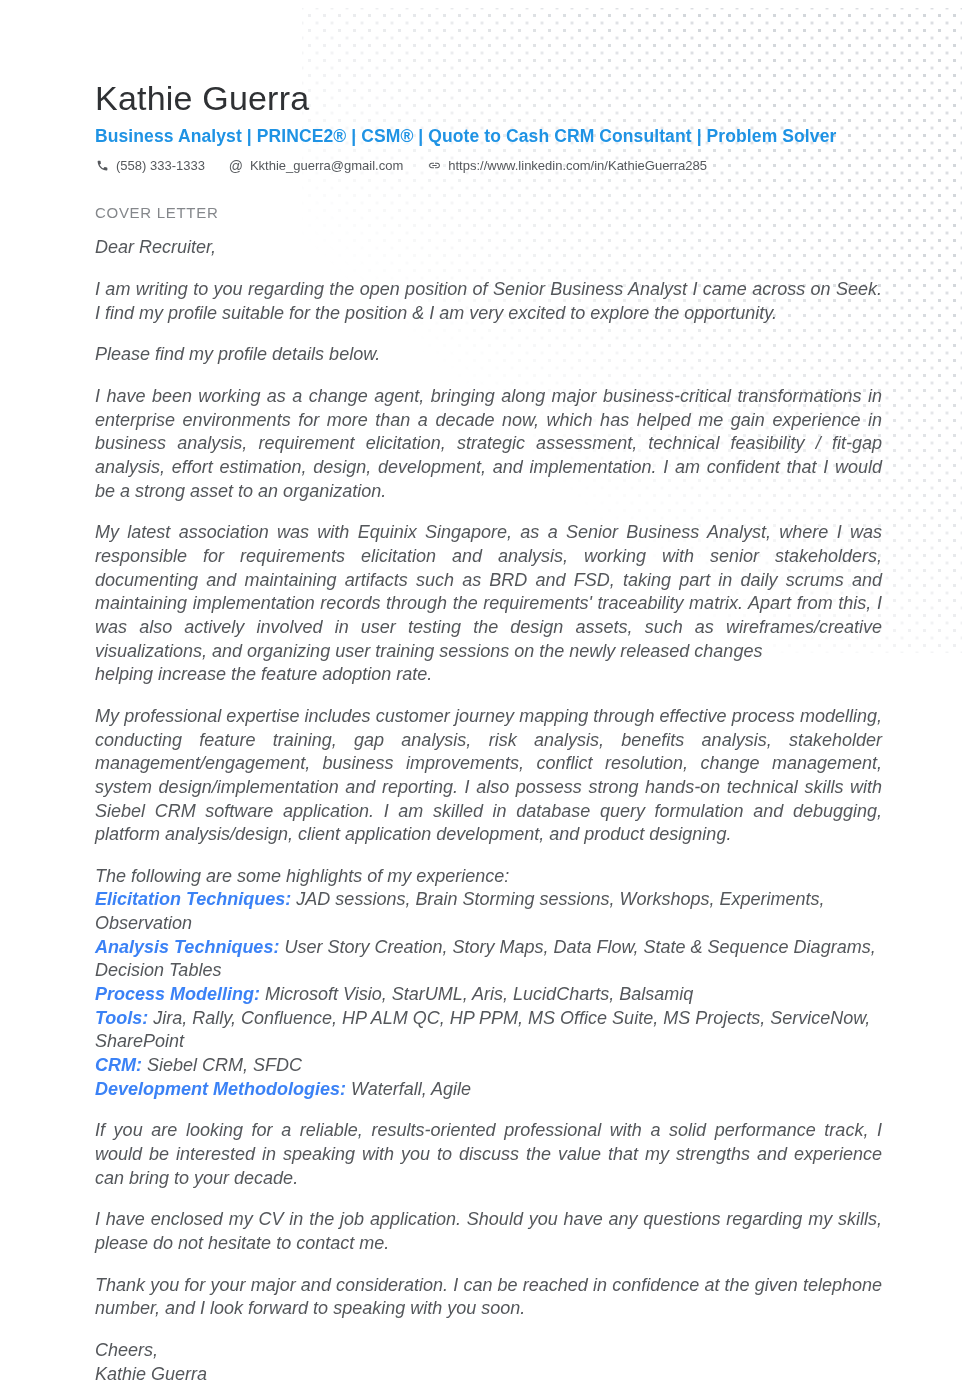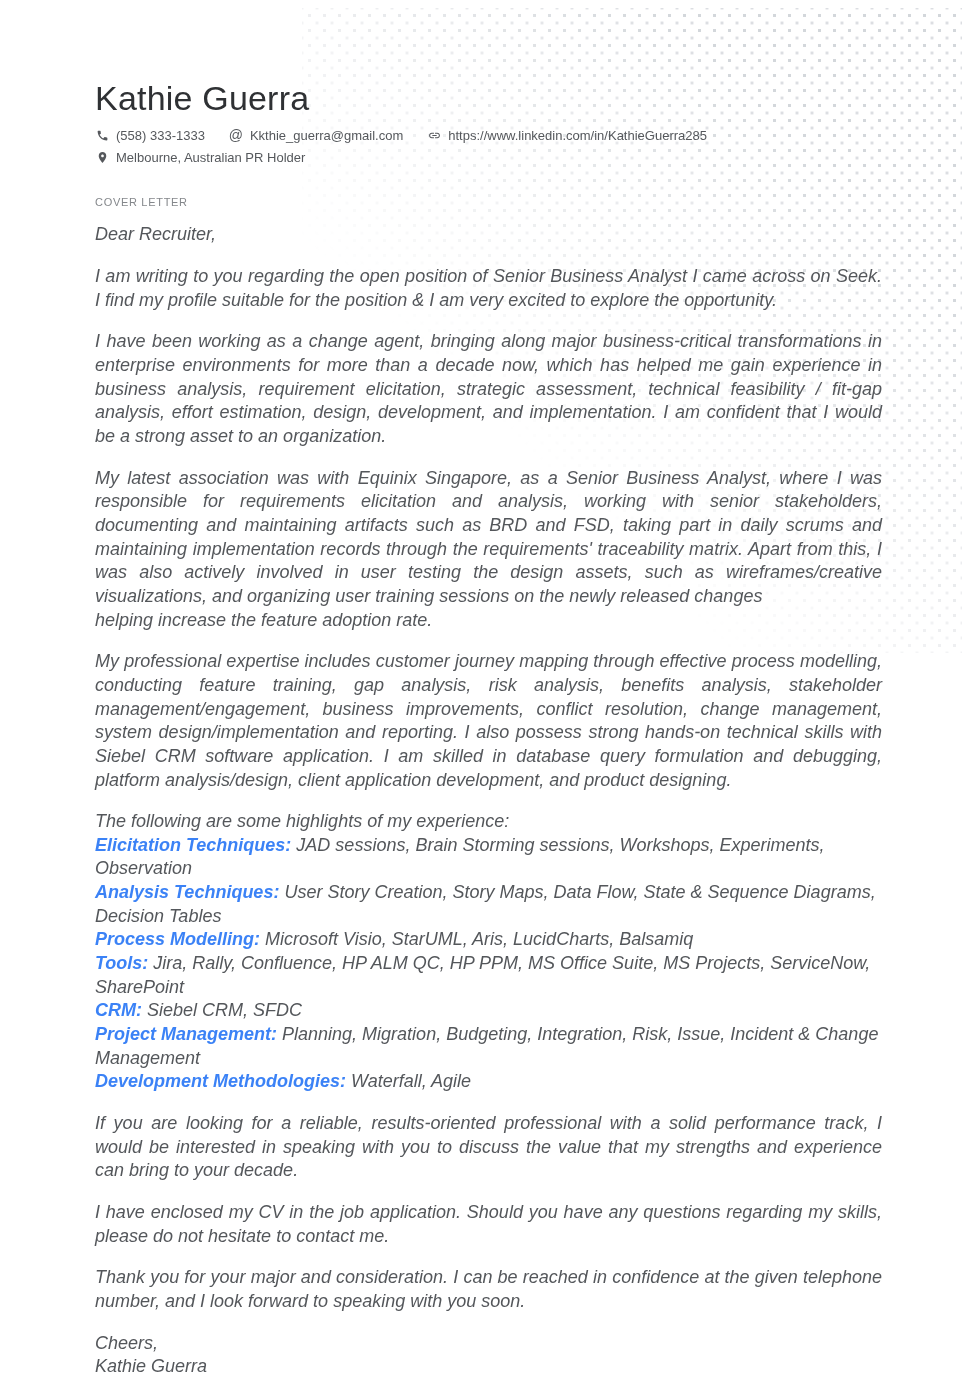--- a/index.html
+++ b/index.html
@@ -56,28 +56,28 @@
 
   .contact-row {
     display: flex;
     align-items: center;
     gap: 24px;
     margin-top: 11px;
     font-size: 13px;
     color: #55585c;
   }
   .contact-row + .contact-row { margin-top: 7px; }
-  .contact-item { display: flex; gap: 7px; }
+  .contact-item { display: flex; align-items: center; gap: 7px; }
   .contact-item .ico { display: inline-flex; width: 14px; height: 14px; align-items: center; justify-content: center; }
   .contact-item .ico svg { width: 13px; height: 13px; fill: #55585c; }
   .at-glyph { font-size: 14px; color: #55585c; line-height: 1; }
 
   .section-label {
     margin-top: 31px;
-    font-size: 11px;
+    font-size: 15px;
     letter-spacing: 0.7px;
     color: #84878b;
   }
 
   .letter {
     margin-top: 15px;
     font-size: 18px;
     line-height: 1.315;
     color: #54575b;
     font-style: italic;
@@ -95,20 +95,21 @@
 </head>
 <body>
 
 <div class="page">
   <div class="halftone"></div>
 
   <div class="content">
 
     <div>
       <div class="name">Kathie Guerra</div>
+      <div class="job-title">Business Analyst | PRINCE2® | CSM® | Quote to Cash CRM Consultant | Problem Solver</div>
 
       <div class="contact-row">
         <div class="contact-item">
           <span class="ico">
             <svg viewBox="0 0 24 24">
                 <path d="M6.62 10.79c1.44 2.83 3.76 5.14 6.59 6.59l2.2-2.21c.27-.27.67-.36 1.02-.24 1.12.37 2.33.57 3.57.57.55 0 1 .45 1 1V20c0 .55-.45 1-1 1-9.39 0-17-7.61-17-17 0-.55.45-1 1-1h3.5c.55 0 1 .45 1 1 0 1.25.2 2.45.57 3.57.11.35.03.74-.25 1.02l-2.2 2.2z"></path>
               </svg>
           </span>
           <span>(558) 333-1333</span>
         </div>
@@ -119,51 +120,41 @@
         <div class="contact-item">
           <span class="ico">
             <svg viewBox="0 0 24 24">
                 <path d="M3.9 12c0-1.71 1.39-3.1 3.1-3.1h4V7H7c-2.76 0-5 2.24-5 5s2.24 5 5 5h4v-1.9H7c-1.71 0-3.1-1.39-3.1-3.1zM8 13h8v-2H8v2zm9-6h-4v1.9h4c1.71 0 3.1 1.39 3.1 3.1s-1.39 3.1-3.1 3.1h-4V17h4c2.76 0 5-2.24 5-5s-2.24-5-5-5z"></path>
               </svg>
           </span>
           <span>https://www.linkedin.com/in/KathieGuerra285</span>
         </div>
       </div>
 
-      <div class="contact-row">
-        <div class="contact-item">
-          <span class="ico">
-            <svg viewBox="0 0 24 24">
-                <path d="M12 2C8.13 2 5 5.13 5 9c0 5.25 7 13 7 13s7-7.75 7-13c0-3.87-3.13-7-7-7zm0 9.5c-1.38 0-2.5-1.12-2.5-2.5S10.62 6.5 12 6.5s2.5 1.12 2.5 2.5-1.12 2.5-2.5 2.5z"></path>
-              </svg>
-          </span>
-          <span>Melbourne, Australian PR Holder</span>
-        </div>
-      </div>
     </div>
 
     <div class="section-label">COVER LETTER</div>
 
     <div class="letter">
       <p class="salutation">Dear Recruiter,</p>
 
       <p class="para">I am writing to you regarding the open position of Senior Business Analyst I came across on Seek. I find my profile suitable for the position &amp; I am very excited to explore the opportunity.</p>
+      <p class="para">Please find my profile details below.</p>
       <p class="para">I have been working as a change agent, bringing along major business-critical transformations in enterprise environments for more than a decade now, which has helped me gain experience in business analysis, requirement elicitation, strategic assessment, technical feasibility / fit-gap analysis, effort estimation, design, development, and implementation. I am confident that I would be a strong asset to an organization.</p>
       <p class="para para--preline">My latest association was with Equinix Singapore, as a Senior Business Analyst, where I was responsible for requirements elicitation and analysis, working with senior stakeholders, documenting and maintaining artifacts such as BRD and FSD, taking part in daily scrums and maintaining implementation records through the requirements' traceability matrix. Apart from this, I was also actively involved in user testing the design assets, such as wireframes/creative visualizations, and organizing user training sessions on the newly released changes
 helping increase the feature adoption rate.</p>
       <p class="para">My professional expertise includes customer journey mapping through effective process modelling, conducting feature training, gap analysis, risk analysis, benefits analysis, stakeholder management/engagement, business improvements, conflict resolution, change management, system design/implementation and reporting. I also possess strong hands-on technical skills with Siebel CRM software application. I am skilled in database query formulation and debugging, platform analysis/design, client application development, and product designing.</p>
 
       <div class="highlights">
         <div class="hl-line">The following are some highlights of my experience:</div>
         <div class="hl-line"><span class="hl-label">Elicitation Techniques:</span><span> JAD sessions, Brain Storming sessions, Workshops, Experiments, Observation</span></div>
         <div class="hl-line"><span class="hl-label">Analysis Techniques:</span><span> User Story Creation, Story Maps, Data Flow, State &amp; Sequence Diagrams, Decision Tables</span></div>
         <div class="hl-line"><span class="hl-label">Process Modelling:</span><span> Microsoft Visio, StarUML, Aris, LucidCharts, Balsamiq</span></div>
         <div class="hl-line"><span class="hl-label">Tools:</span><span> Jira, Rally, Confluence, HP ALM QC, HP PPM, MS Office Suite, MS Projects, ServiceNow, SharePoint</span></div>
         <div class="hl-line"><span class="hl-label">CRM:</span><span> Siebel CRM, SFDC</span></div>
-        <div class="hl-line"><span class="hl-label">Project Management:</span><span> Planning, Migration, Budgeting, Integration, Risk, Issue, Incident &amp; Change Management</span></div>
         <div class="hl-line"><span class="hl-label">Development Methodologies:</span><span> Waterfall, Agile</span></div>
       </div>
 
       <p class="para">If you are looking for a reliable, results-oriented professional with a solid performance track, I would be interested in speaking with you to discuss the value that my strengths and experience can bring to your decade.</p>
       <p class="para">I have enclosed my CV in the job application. Should you have any questions regarding my skills, please do not hesitate to contact me.</p>
       <p class="para">Thank you for your major and consideration. I can be reached in confidence at the given telephone number, and I look forward to speaking with you soon.</p>
 
       <div class="closing-line">Cheers,</div>
       <div class="closing-line">Kathie Guerra</div>
     </div>

